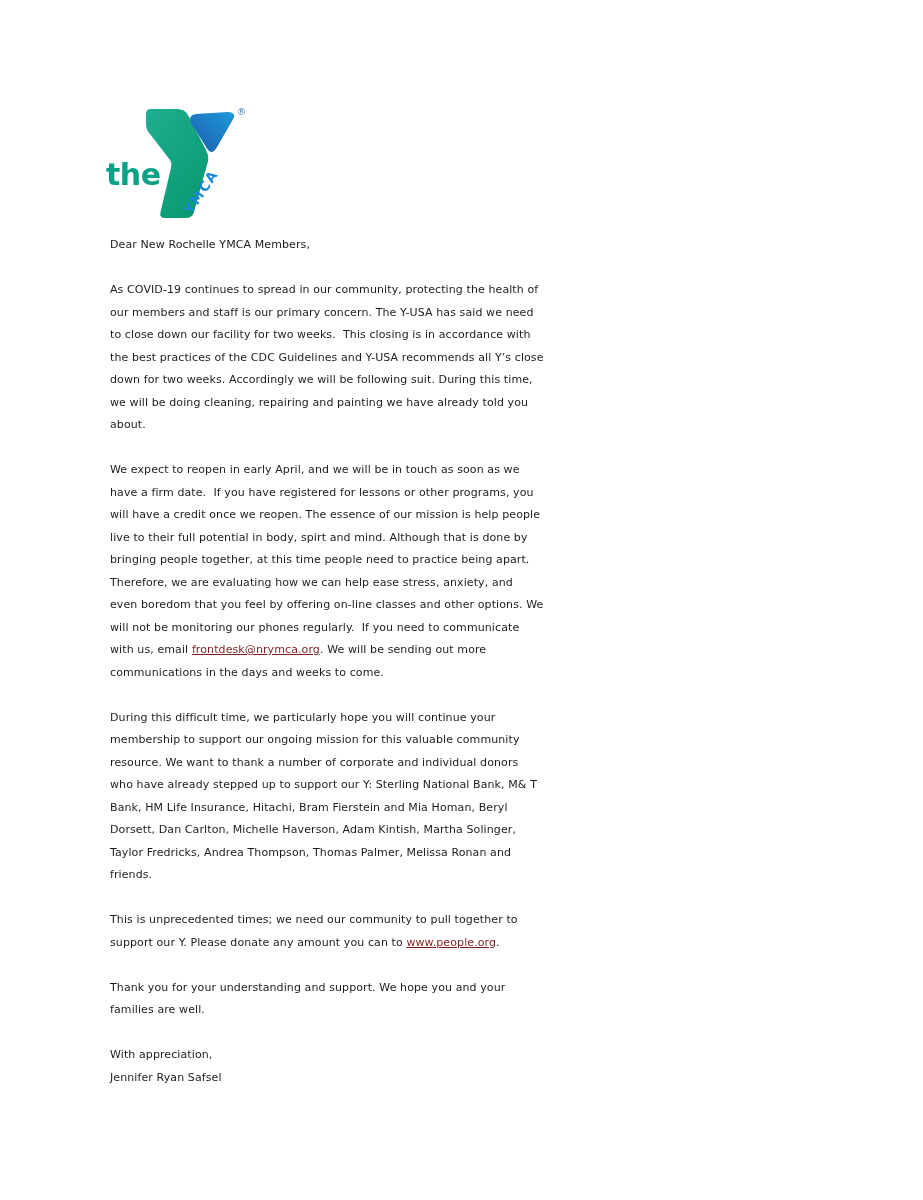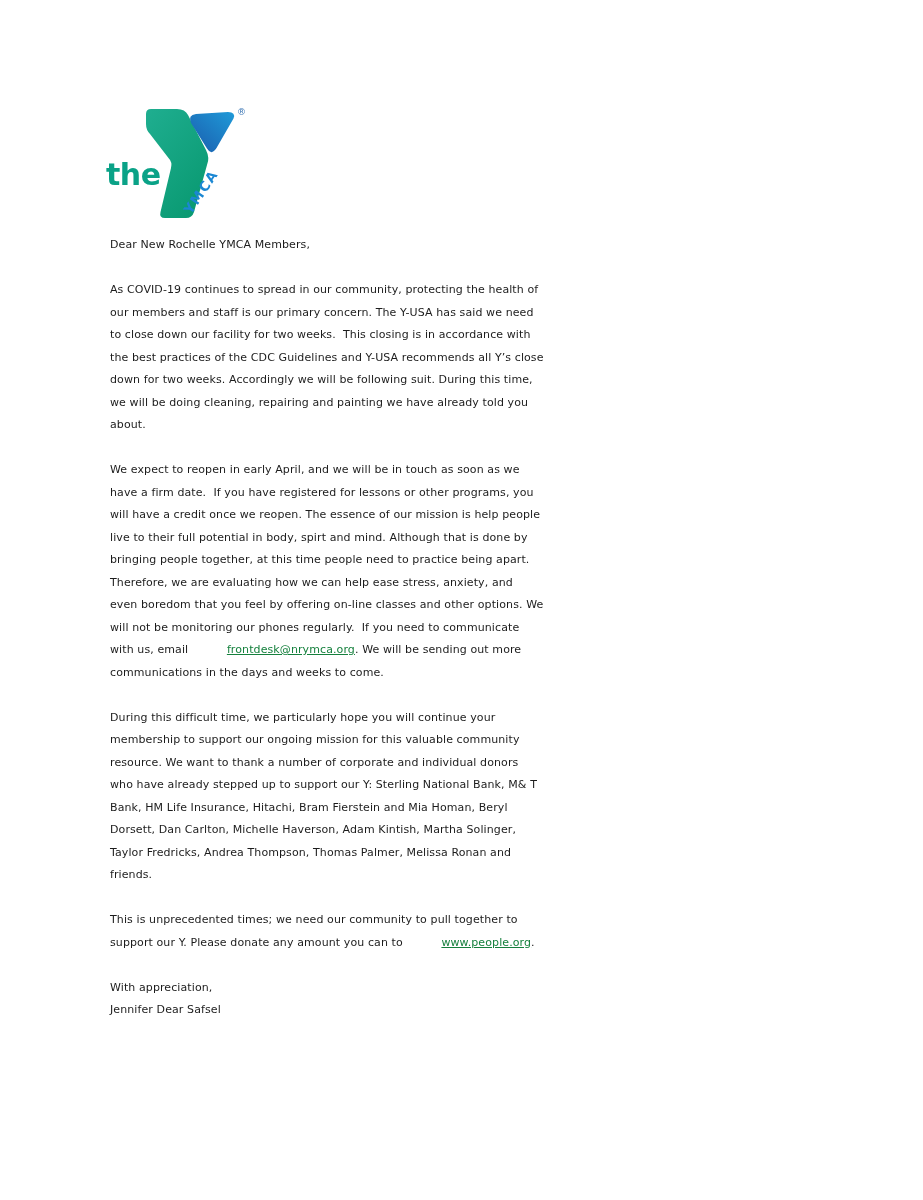--- a/index.html
+++ b/index.html
@@ -27,23 +27,22 @@
     font-size: 11px;
     line-height: 22.5px;
     color: #1c1c1c;
     letter-spacing: 0.1px;
   }
   .letter p {
     margin: 0 0 22.5px 0;
     white-space: pre;
   }
   a.link {
-    color: #15803d;
+    color: #7f1d1d;
     cursor: pointer;
-    margin-left: 35px;
   }
 </style>
 </head>
 <body>
 
 <div class="page">
 
   <svg class="logo" width="148" height="124" viewBox="0 0 148 124" aria-hidden="true">
     <defs>
       <linearGradient id="gGreen" x1="0%" y1="0%" x2="70%" y2="100%">
@@ -110,17 +109,19 @@
     <p><span>During this difficult time, we particularly hope you will continue your
 membership to support our ongoing mission for this valuable community
 resource. We want to thank a number of corporate and individual donors
 who have already stepped up to support our Y: Sterling National Bank, M&amp; T
 Bank, HM Life Insurance, Hitachi, Bram Fierstein and Mia Homan, Beryl
 Dorsett, Dan Carlton, Michelle Haverson, Adam Kintish, Martha Solinger,
 Taylor Fredricks, Andrea Thompson, Thomas Palmer, Melissa Ronan and
 friends.</span></p>
     <p><span>This is unprecedented times; we need our community to pull together to
 support our Y. Please donate any amount you can to </span><a href="#" class="link">www.people.org</a><span>.</span></p>
+    <p><span>Thank you for your understanding and support. We hope you and your
+families are well.</span></p>
     <p><span>With appreciation,
-Jennifer Dear Safsel</span></p>
+Jennifer Ryan Safsel</span></p>
   </div>
 
 </div>
 
 </body></html>

